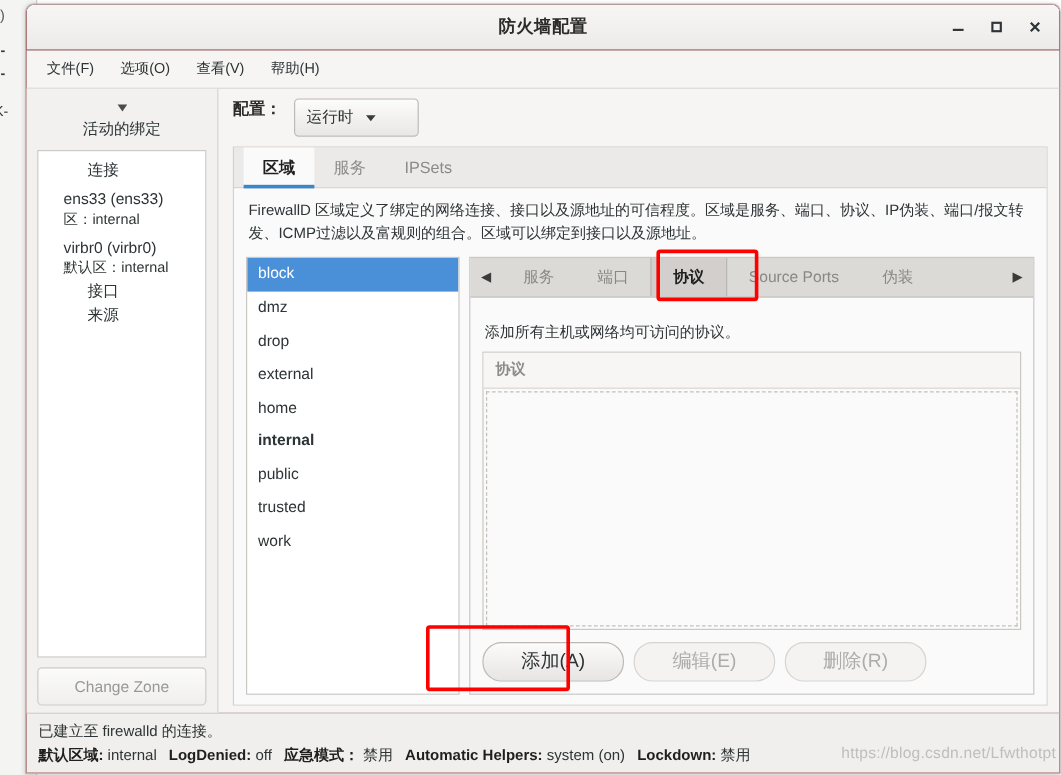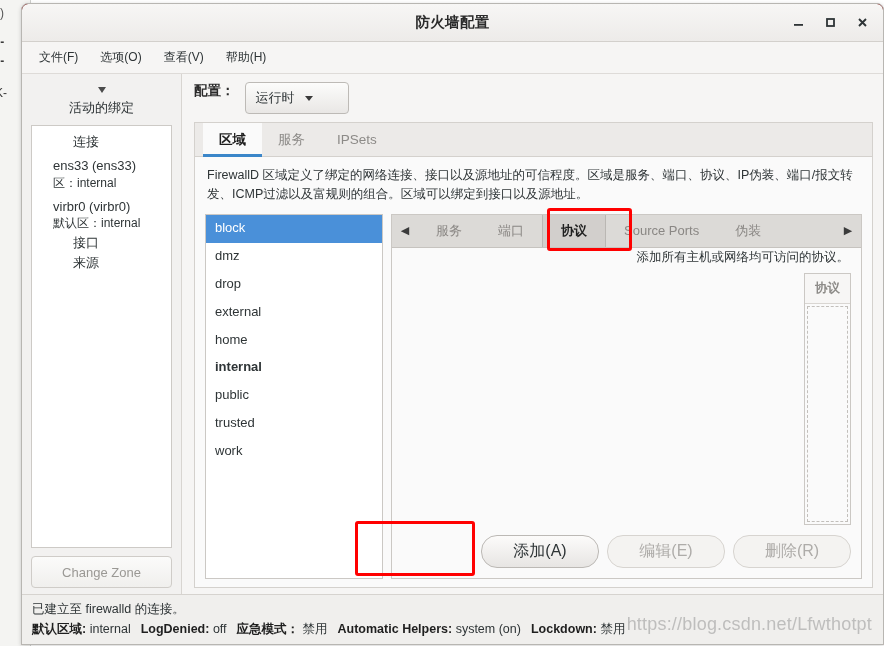--- a/index.html
+++ b/index.html
@@ -325,23 +325,22 @@
     border-left: 1px solid #bab7b3;
     border-right: 1px solid #bab7b3;
   }
   .subtab-spacer { flex: 1; }
 
   .subcontent {
     flex: 1;
     min-height: 0;
     display: flex;
     flex-direction: column;
-    padding: 0 10px 10px 10px;
-    box-sizing: border-box;
-    align-items: flex-end;
+    padding: 20px 10px 10px 10px;
+    box-sizing: border-box;
   }
   .subdesc {
     flex: none;
     font-size: 12.5px;
     color: #2e3436;
     padding: 1px 2px 7px 2px;
   }
   .protolist {
     flex: 1;
     min-height: 0;
@@ -423,23 +422,23 @@
     border-radius: 3px;
     pointer-events: none;
     box-sizing: border-box;
   }
   .annot.protocol-tab { left: 547px; top: 208px; width: 85px; height: 43px; }
   .annot.add-button   { left: 355px; top: 521px; width: 120px; height: 55px; }
 
   
   .watermark {
     position: absolute;
-    right: 12px;
+    right: 4px;
     bottom: 11px;
-    font-size: 18px;
+    font-size: 13px;
     color: rgba(150,150,150,0.55);
     letter-spacing: 0.2px;
     pointer-events: none;
     white-space: nowrap;
   }
 </style>
 </head>
 <body>
 
 <div id="screen">

